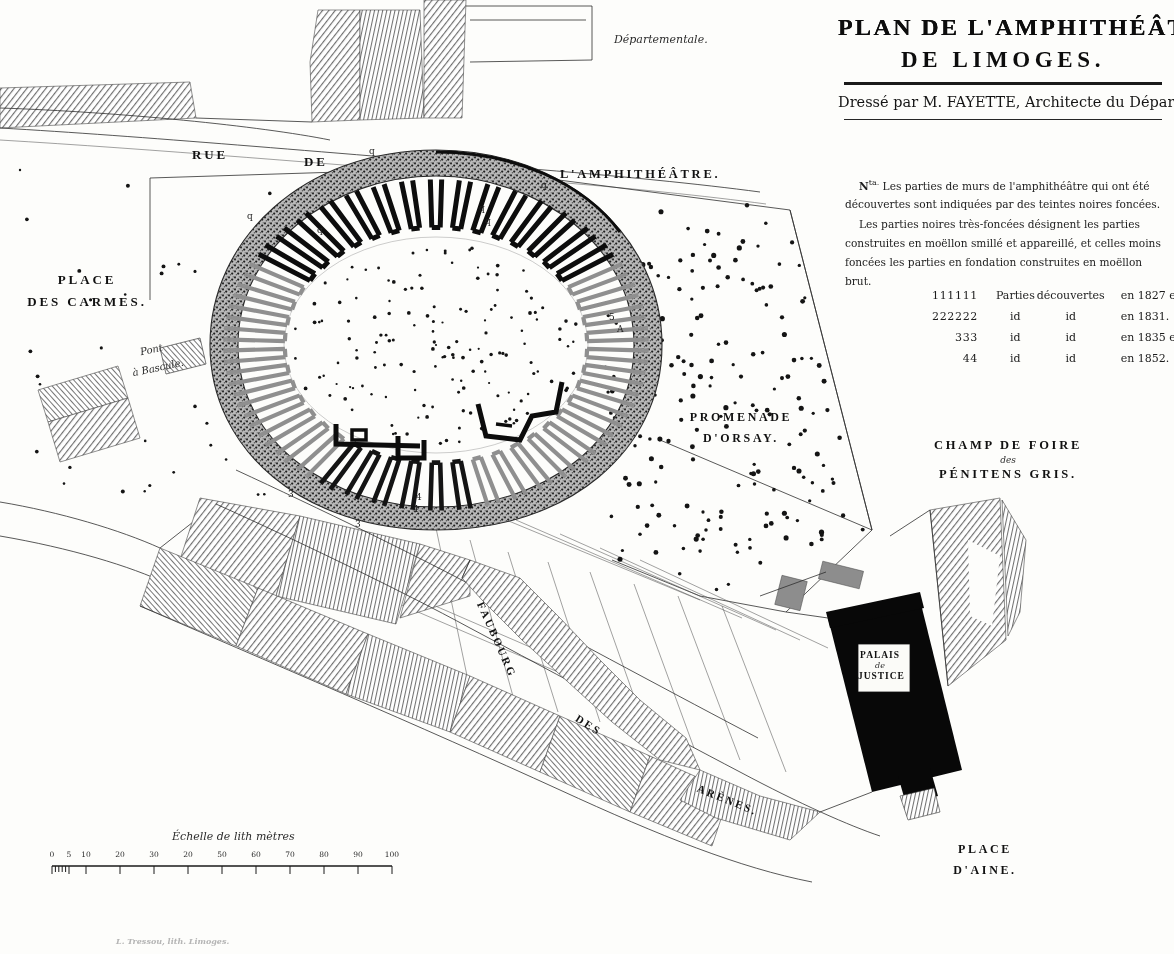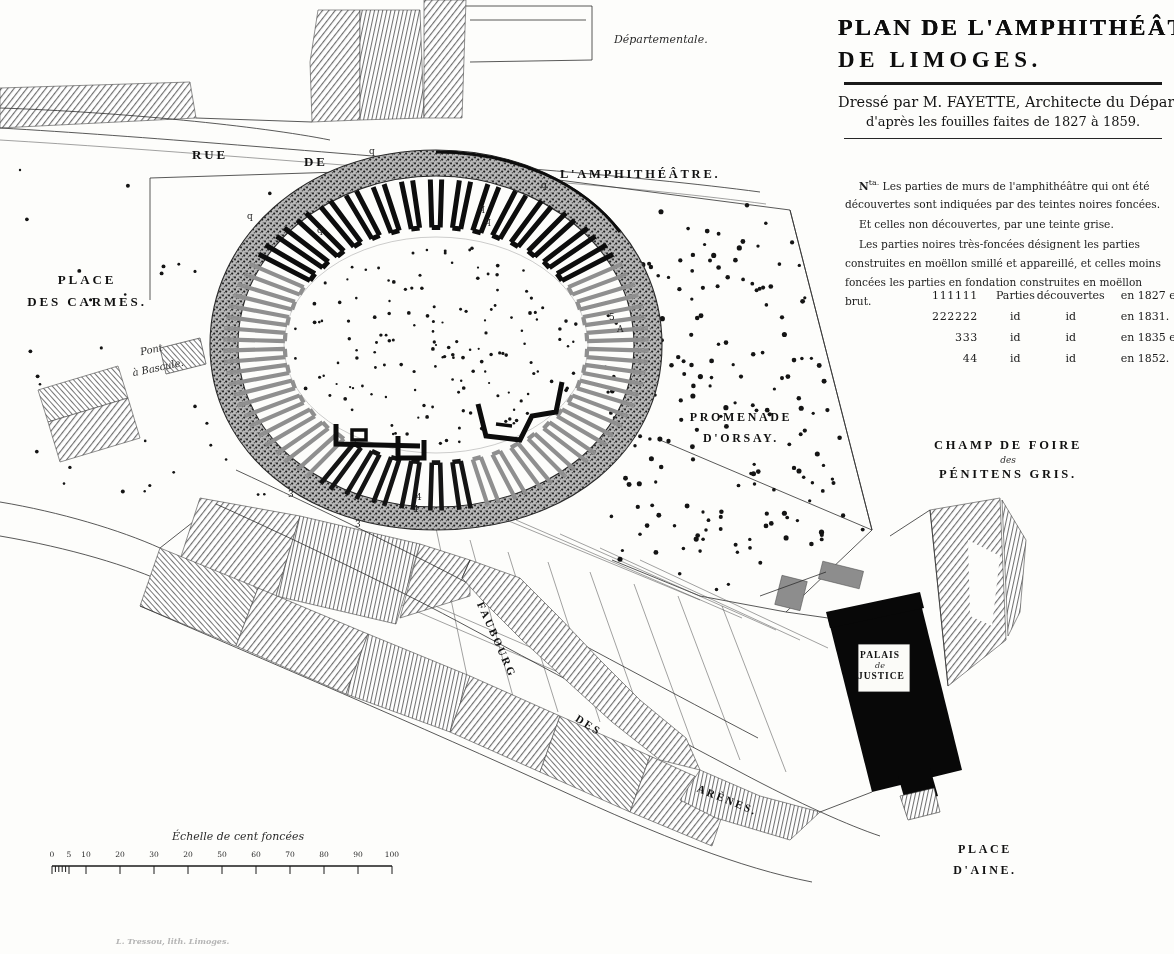--- a/index.html
+++ b/index.html
@@ -11,21 +11,21 @@
   .caps{font-family:"Liberation Serif",serif;font-weight:700;letter-spacing:.22em;color:#111;
         text-transform:uppercase;white-space:nowrap;}
   .script{font-family:"DejaVu Serif",serif;font-style:italic;color:#2b2b2b;white-space:nowrap;}
 
   
   #titleblock{left:838px;top:14px;width:330px;}
   .ttl1{font-family:"Liberation Serif",serif;font-weight:700;font-size:24px;letter-spacing:.10em;
         color:#0d0d0d;text-align:center;white-space:nowrap;
         text-shadow:0 0 .6px #000;}
   .ttl2{font-family:"Liberation Serif",serif;font-weight:700;font-size:23px;letter-spacing:.20em;
-        color:#0d0d0d;margin-top:6px;white-space:nowrap;}
+        color:#0d0d0d;text-align:center;margin-top:6px;white-space:nowrap;}
   .rule{height:0;border-top:2px solid #1a1a1a;border-bottom:1px solid #1a1a1a;margin:9px 6px;}
   .rule.thin{border-bottom:none;border-top:1.6px solid #262626;}
   .sub1{font-family:"DejaVu Serif",serif;font-size:14.5px;color:#151515;text-align:center;white-space:nowrap;}
   .sub2{font-family:"DejaVu Serif",serif;font-size:13px;color:#151515;text-align:center;margin-top:4px;white-space:nowrap;}
 
   
   #legendtext{left:845px;top:176px;width:322px;font-family:"DejaVu Serif",serif;
               font-size:10.6px;line-height:1.78;color:#1c1c1c;}
   #legendtext p{margin:0 0 1px 0;text-indent:14px;}
   #legendtext .sup{font-size:8px;vertical-align:super;}
@@ -634,27 +634,25 @@
           <line x1="65.6" y1="866" x2="65.6" y2="872"></line>
         </g>
     </g>
   </svg>
 
   <div class="abs" id="titleblock">
     <div class="ttl1">PLAN DE L'AMPHITHÉÂTRE</div>
     <div class="ttl2">DE LIMOGES.</div>
     <div class="rule"></div>
     <div class="sub1">Dressé par M. FAYETTE, Architecte du Département,</div>
-    <div class="sub2">d'après les fouilles faites de 1827 à 1859.</div>
     <div class="rule thin"></div>
   </div>
 
   <div class="abs" id="legendtext">
     <p><b>N</b><span class="sup">ta.</span> <span>Les parties de murs de l'amphithéâtre qui ont été découvertes sont indiquées par des teintes noires foncées.</span></p>
-    <p>Et celles non découvertes, par une teinte grise.</p>
     <p>Les parties noires très-foncées désignent les parties construites en moëllon smillé et appareillé, et celles moins foncées les parties en fondation construites en moëllon brut.</p>
   </div>
 
   <table class="abs" id="yearlegend">
       <tbody id="yearrows">
         <tr>
           <td class="ymark">111111</td>
           <td class="yid">Parties</td>
           <td class="yid">découvertes</td>
           <td style="padding-left:14px">en 1827 et 1828.</td>
@@ -726,21 +724,21 @@
   <div class="abs" style="left:479px;top:203px;font-size:9px;font-family:'DejaVu Serif',serif;color:#222;">q</div>
   <div class="abs" style="left:485px;top:216px;font-size:9px;font-family:'DejaVu Serif',serif;color:#222;">q</div>
   <div class="abs" style="left:541px;top:180px;font-size:9px;font-family:'DejaVu Serif',serif;color:#222;">q</div>
   <div class="abs" style="left:609px;top:312px;font-size:9px;font-family:'DejaVu Serif',serif;color:#222;">5</div>
   <div class="abs" style="left:617px;top:324px;font-size:9px;font-family:'DejaVu Serif',serif;color:#222;">A</div>
   <div class="abs" style="left:288px;top:489px;font-size:9px;font-family:'DejaVu Serif',serif;color:#222;">3</div>
   <div class="abs" style="left:355px;top:519px;font-size:9px;font-family:'DejaVu Serif',serif;color:#222;">3</div>
   <div class="abs" style="left:413px;top:504px;font-size:9px;font-family:'DejaVu Serif',serif;color:#222;">4</div>
   <div class="abs" style="left:416px;top:492px;font-size:9px;font-family:'DejaVu Serif',serif;color:#222;">4</div>
 
-  <div class="abs script" style="left:172px;top:830px;font-size:11px;">Échelle de cent foncées</div>
+  <div class="abs script" style="left:172px;top:830px;font-size:11px;">Échelle de lith mètres</div>
   <div class="abs" id="scalelabels">
       <div class="abs" style="left: 43px; top: 850px; width: 18px; text-align: center; font-size: 7.5px; font-family: &quot;DejaVu Serif&quot;, serif; color: rgb(42, 42, 42);">0</div>
       <div class="abs" style="left: 60px; top: 850px; width: 18px; text-align: center; font-size: 7.5px; font-family: &quot;DejaVu Serif&quot;, serif; color: rgb(42, 42, 42);">5</div>
       <div class="abs" style="left: 77px; top: 850px; width: 18px; text-align: center; font-size: 7.5px; font-family: &quot;DejaVu Serif&quot;, serif; color: rgb(42, 42, 42);">10</div>
       <div class="abs" style="left: 111px; top: 850px; width: 18px; text-align: center; font-size: 7.5px; font-family: &quot;DejaVu Serif&quot;, serif; color: rgb(42, 42, 42);">20</div>
       <div class="abs" style="left: 145px; top: 850px; width: 18px; text-align: center; font-size: 7.5px; font-family: &quot;DejaVu Serif&quot;, serif; color: rgb(42, 42, 42);">30</div>
       <div class="abs" style="left: 179px; top: 850px; width: 18px; text-align: center; font-size: 7.5px; font-family: &quot;DejaVu Serif&quot;, serif; color: rgb(42, 42, 42);">20</div>
       <div class="abs" style="left: 213px; top: 850px; width: 18px; text-align: center; font-size: 7.5px; font-family: &quot;DejaVu Serif&quot;, serif; color: rgb(42, 42, 42);">50</div>
       <div class="abs" style="left: 247px; top: 850px; width: 18px; text-align: center; font-size: 7.5px; font-family: &quot;DejaVu Serif&quot;, serif; color: rgb(42, 42, 42);">60</div>
       <div class="abs" style="left: 281px; top: 850px; width: 18px; text-align: center; font-size: 7.5px; font-family: &quot;DejaVu Serif&quot;, serif; color: rgb(42, 42, 42);">70</div>

